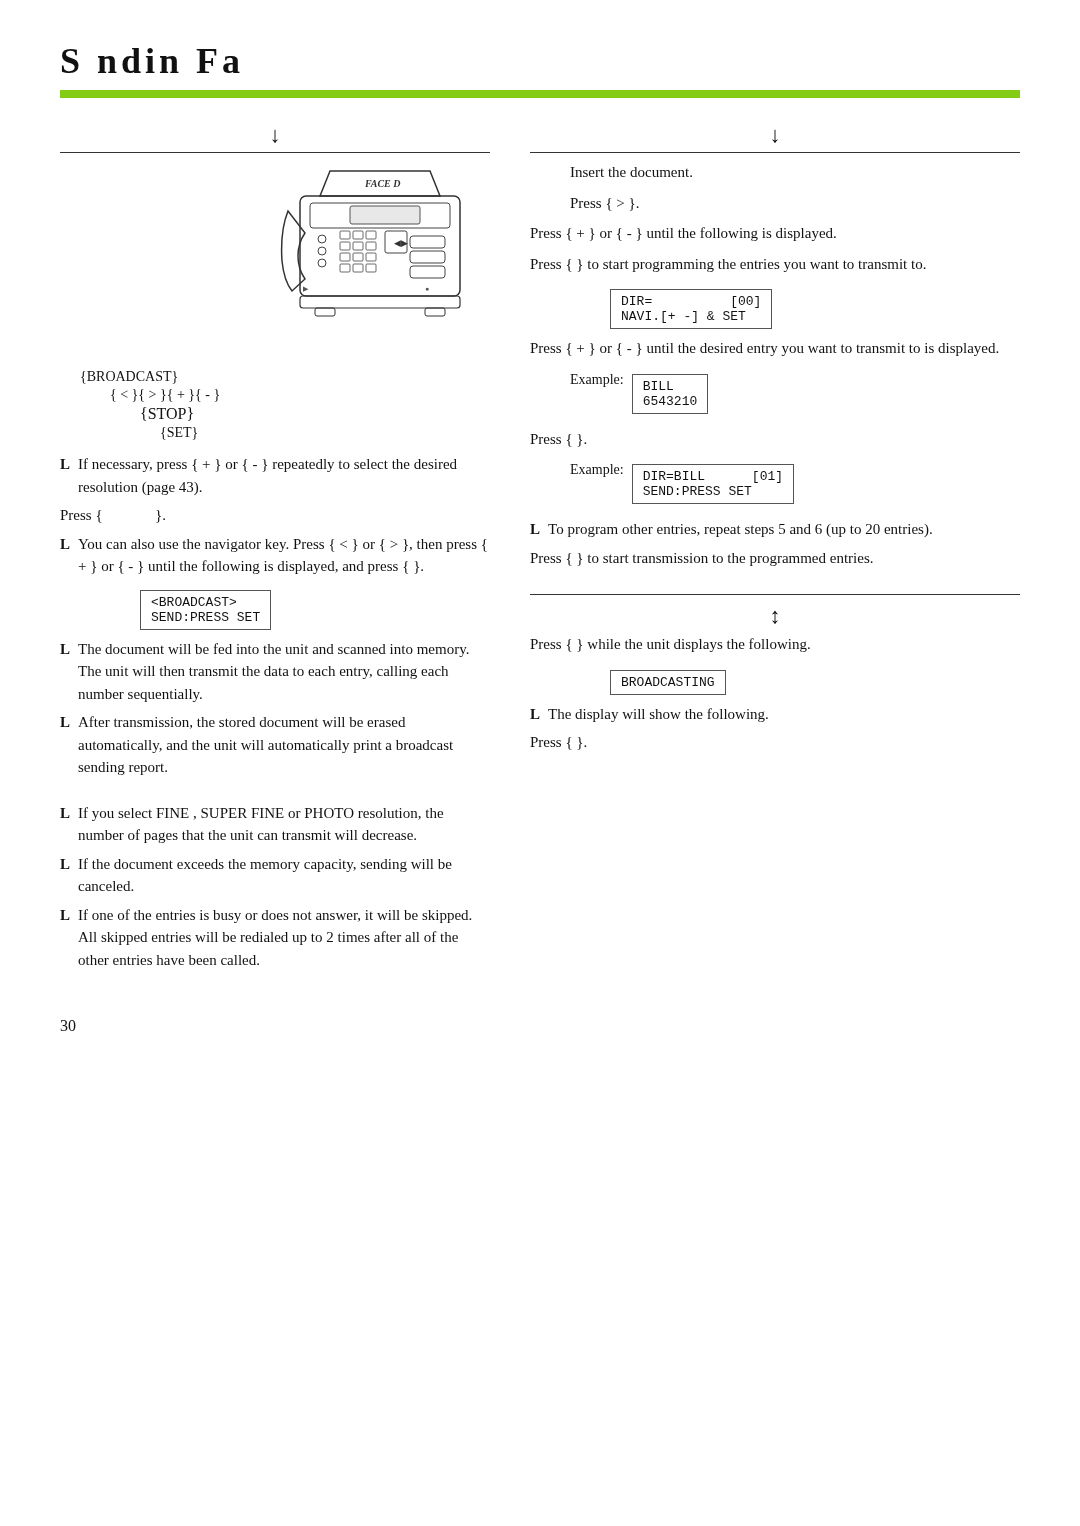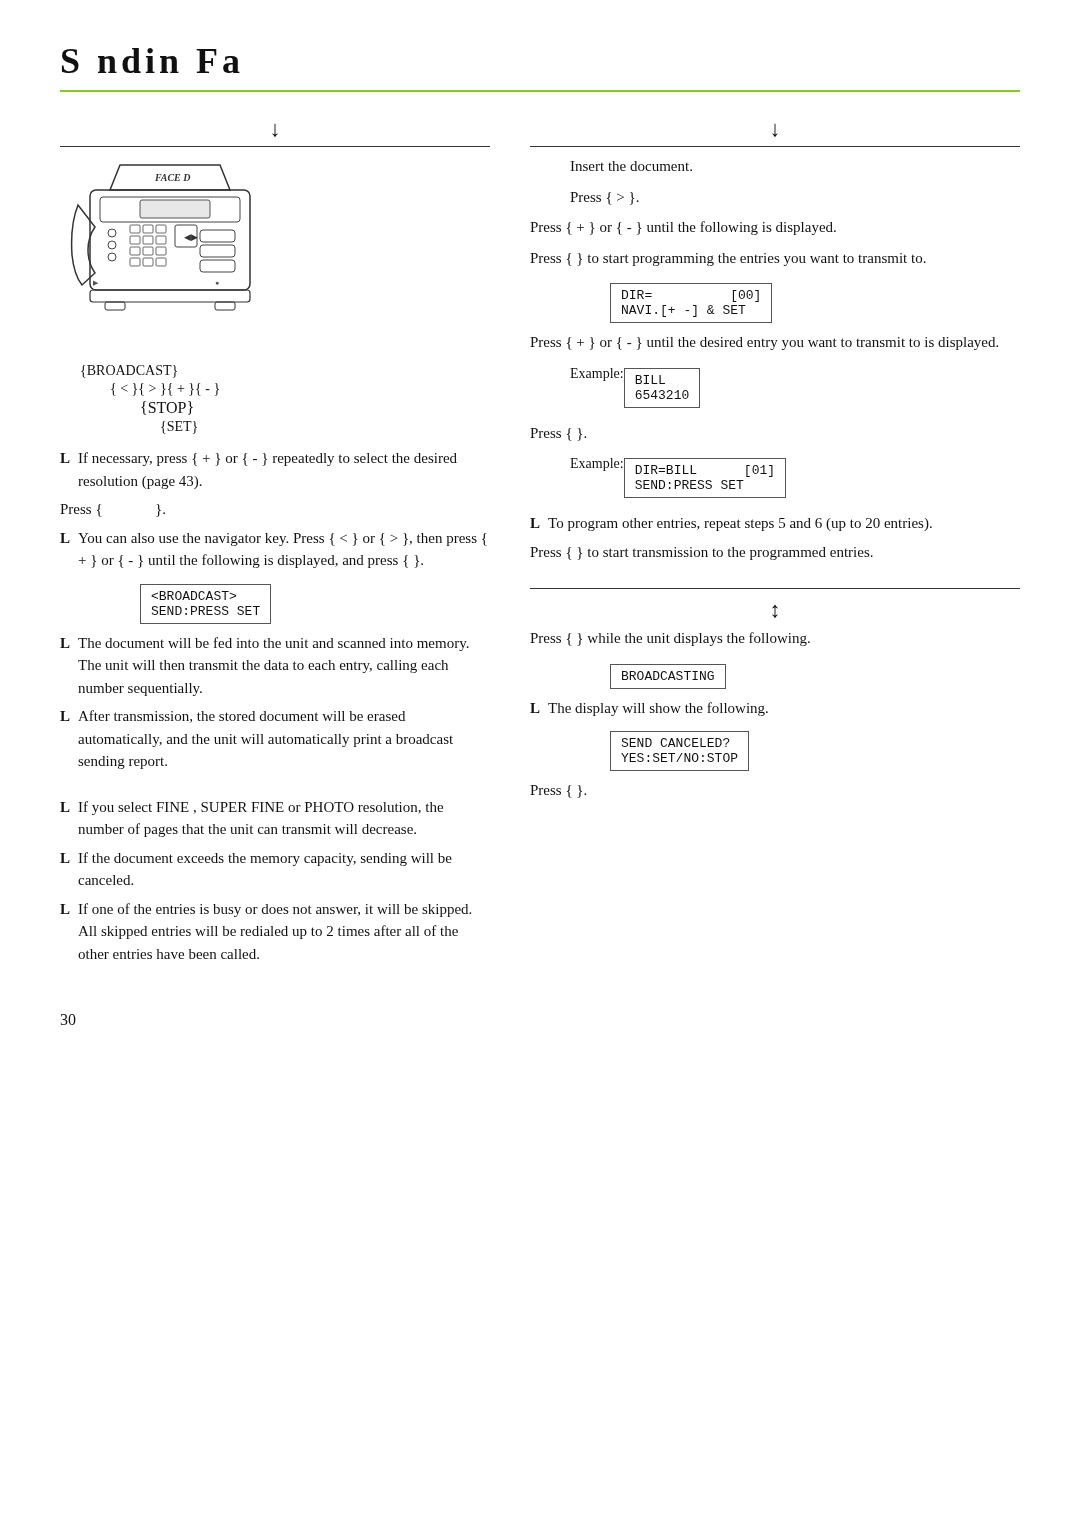--- a/index.html
+++ b/index.html
@@ -9,21 +9,21 @@
       background: #fff;
       font-family: 'Times New Roman', Times, serif;
       font-size: 15px;
       color: #111;
       padding: 40px 60px 40px 60px;
     }
     .page-title {
       font-size: 36px;
       font-weight: bold;
       letter-spacing: 4px;
-      border-bottom: 2px solid #84cc16;
+      border-bottom: 8px solid #84cc16;
       padding-bottom: 8px;
       margin-bottom: 24px;
     }
     .two-col {
       display: flex;
       gap: 40px;
     }
     .col-left {
       width: 430px;
       flex-shrink: 0;
@@ -36,21 +36,21 @@
       font-size: 22px;
       margin-bottom: 4px;
     }
     .section-line {
       border: none;
       border-top: 1.5px solid #333;
       margin-bottom: 8px;
     }
     .fax-image-container {
       display: flex;
-      justify-content: flex-start;
+      justify-content: flex-end;
       margin-bottom: 8px;
       text-decoration: underline;
     }
     
     .fax-svg {
       width: 220px;
       height: 200px;
     }
     .label-broadcast {
       font-size: 14px;
@@ -99,21 +99,21 @@
       padding: 4px 10px;
       margin: 6px 0 8px 0;
       display: inline-block;
       background: #fff;
       white-space: pre;
     }
     .example-row {
       display: flex;
       align-items: flex-start;
       margin-bottom: 6px;
-      gap: 0;
+      gap: 8px;
     }
     .example-label {
       font-size: 14px;
       flex-shrink: 0;
       padding-top: 4px;
     }
     .indent-box {
       margin-left: 40px;
     }
     .indent-box-2 {
@@ -286,23 +286,19 @@
 
     <div class="indent-box-2">
       <div class="display-box">BROADCASTING</div>
     </div>
 
     <div class="bullet">
       <span class="bullet-l">L</span>
       <span class="bullet-text">The display will show the following.</span>
     </div>
 
-    <div class="indent-box-2">
-      <div class="display-box">SEND CANCELED?
-YES:SET/NO:STOP</div>
-    </div>
 
     <p>Press {    }.</p>
 
   </div>
 </div>
 
 <div style="margin-top: 40px; font-size: 16px;">30</div>
 
 </body></html>

